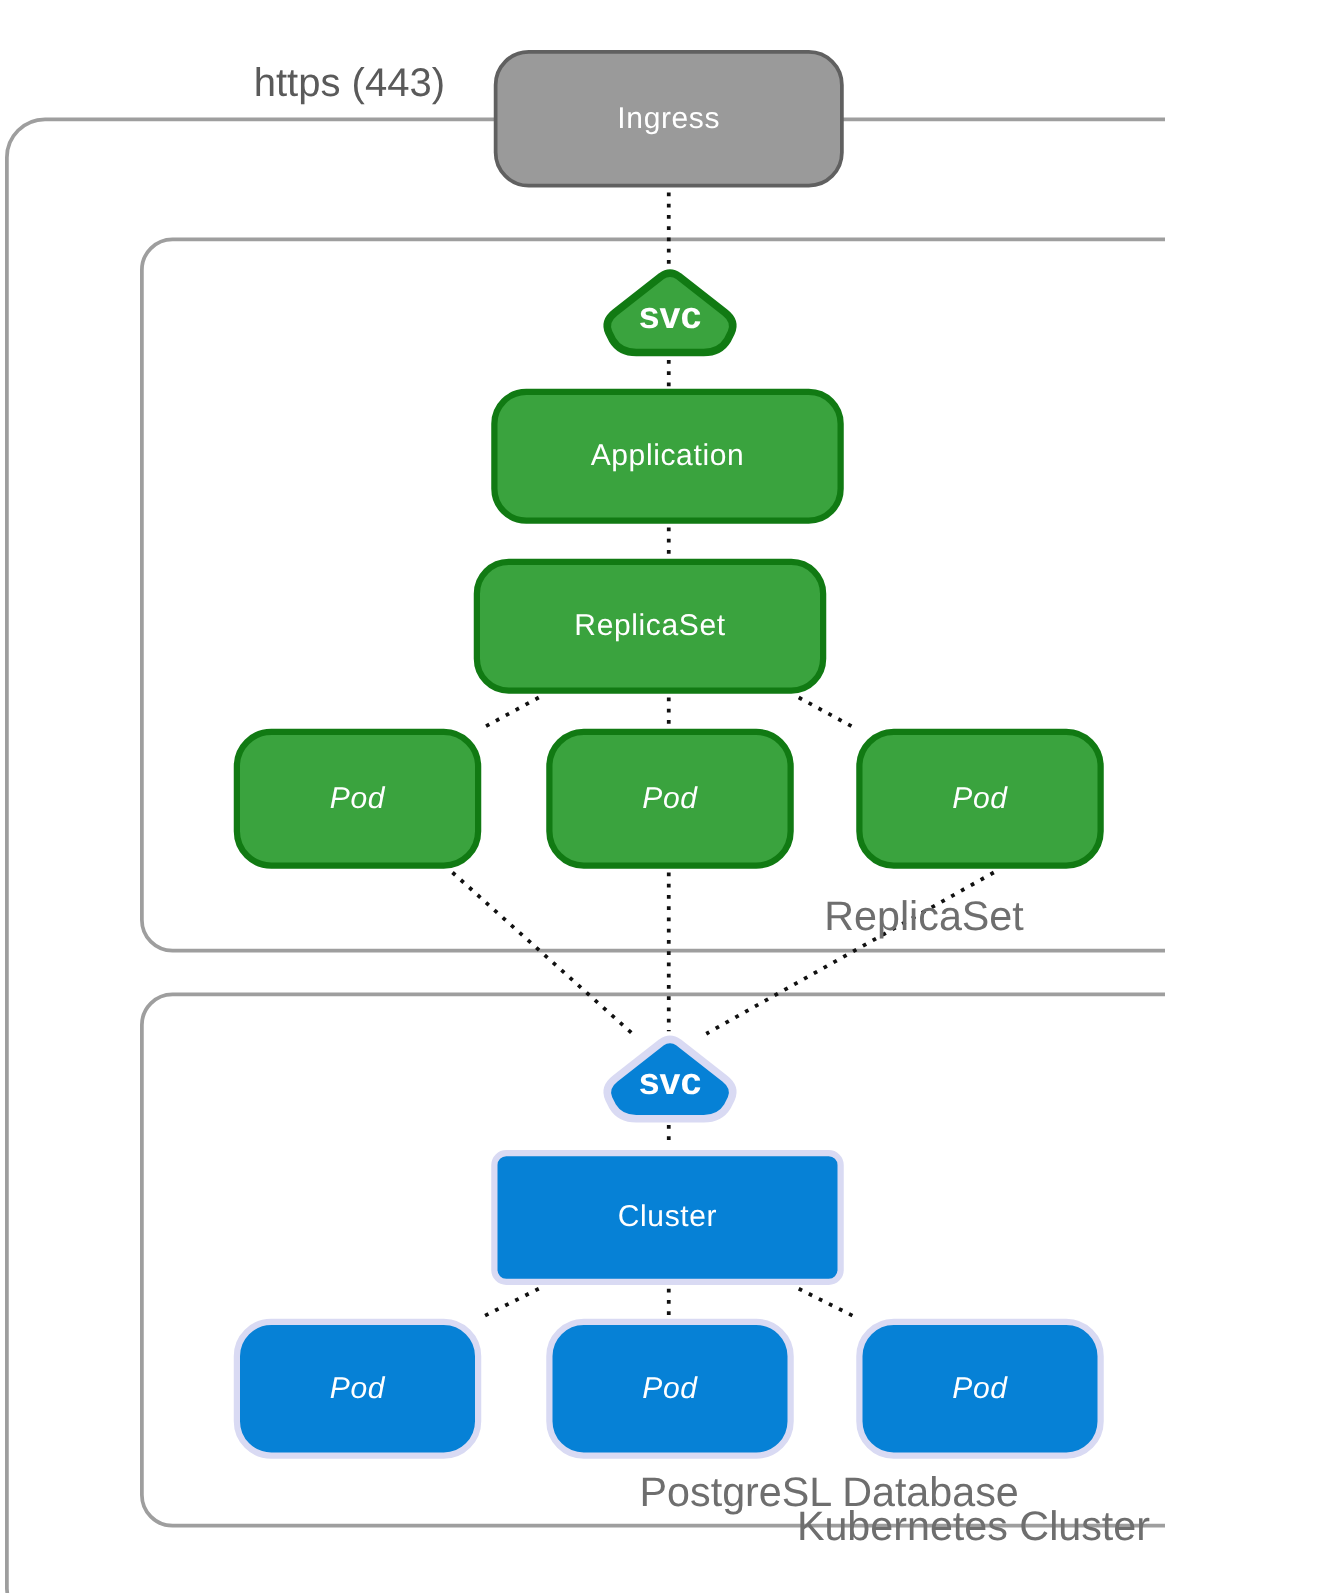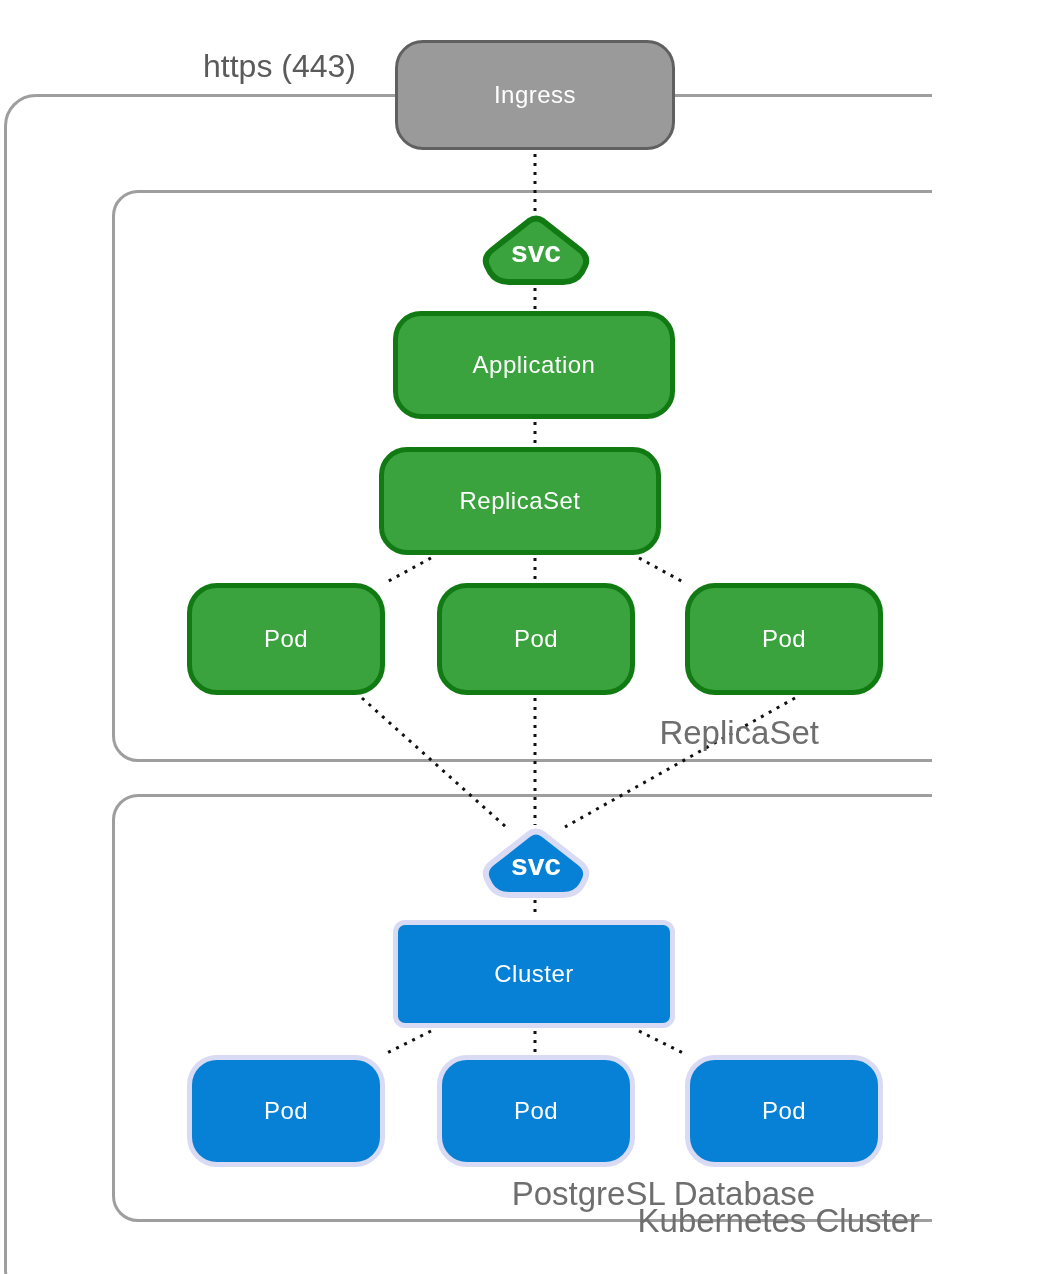--- a/index.html
+++ b/index.html
@@ -32,21 +32,21 @@
     color:#ffffff; font-size:24px; letter-spacing:0.5px;
   }
   .gray  { background:var(--gray_fill);  border:3px solid var(--gray_border);  border-radius:28px; }
   .green { background:var(--green_fill); border:5px solid var(--green_border); border-radius:28px; }
   .blue  { background:var(--blue_fill);  border:5px solid var(--blue_border);  border-radius:12px; }
 
   .ingress    { left:395px; top:8px;    width:280px; height:110px; }
   .deployment { left:393px; top:279px;  width:282px; height:108px; }
   .replicaset { left:379px; top:415px;  width:282px; height:108px; }
   .cluster-node { left:393px; top:888px; width:282px; height:108px; }
-  .pod { width:198px; height:112px; border-radius:30px; }
+  .pod { width:198px; height:112px; border-radius:30px;font-style:italic; }
   .gpod1 { left:187px; top:551px; }  .gpod2 { left:437px; top:551px; }  .gpod3 { left:685px; top:551px; }
   .bpod1 { left:187px; top:1023px; } .bpod2 { left:437px; top:1023px; } .bpod3 { left:685px; top:1023px; }
 
   .svc-shape { position:absolute; width:118px; height:72px; overflow:visible; z-index:4; }
   .svc-app-pos { left:477px; top:182px; }
   .svc-db-pos  { left:477px; top:795px; }
   .svc-shape path { stroke-linejoin:round; stroke-width:6; }
   .svc-app-pos path { fill:var(--green_fill); stroke:var(--green_border); }
   .svc-db-pos  path { fill:var(--blue_fill);  stroke:var(--blue_border); }
   .svc-shape text {

